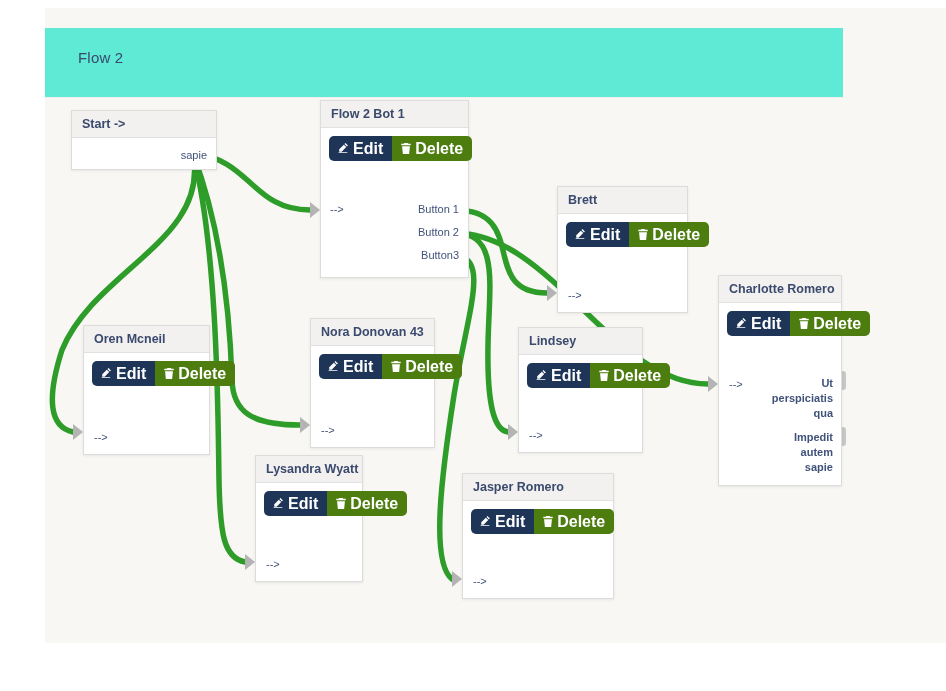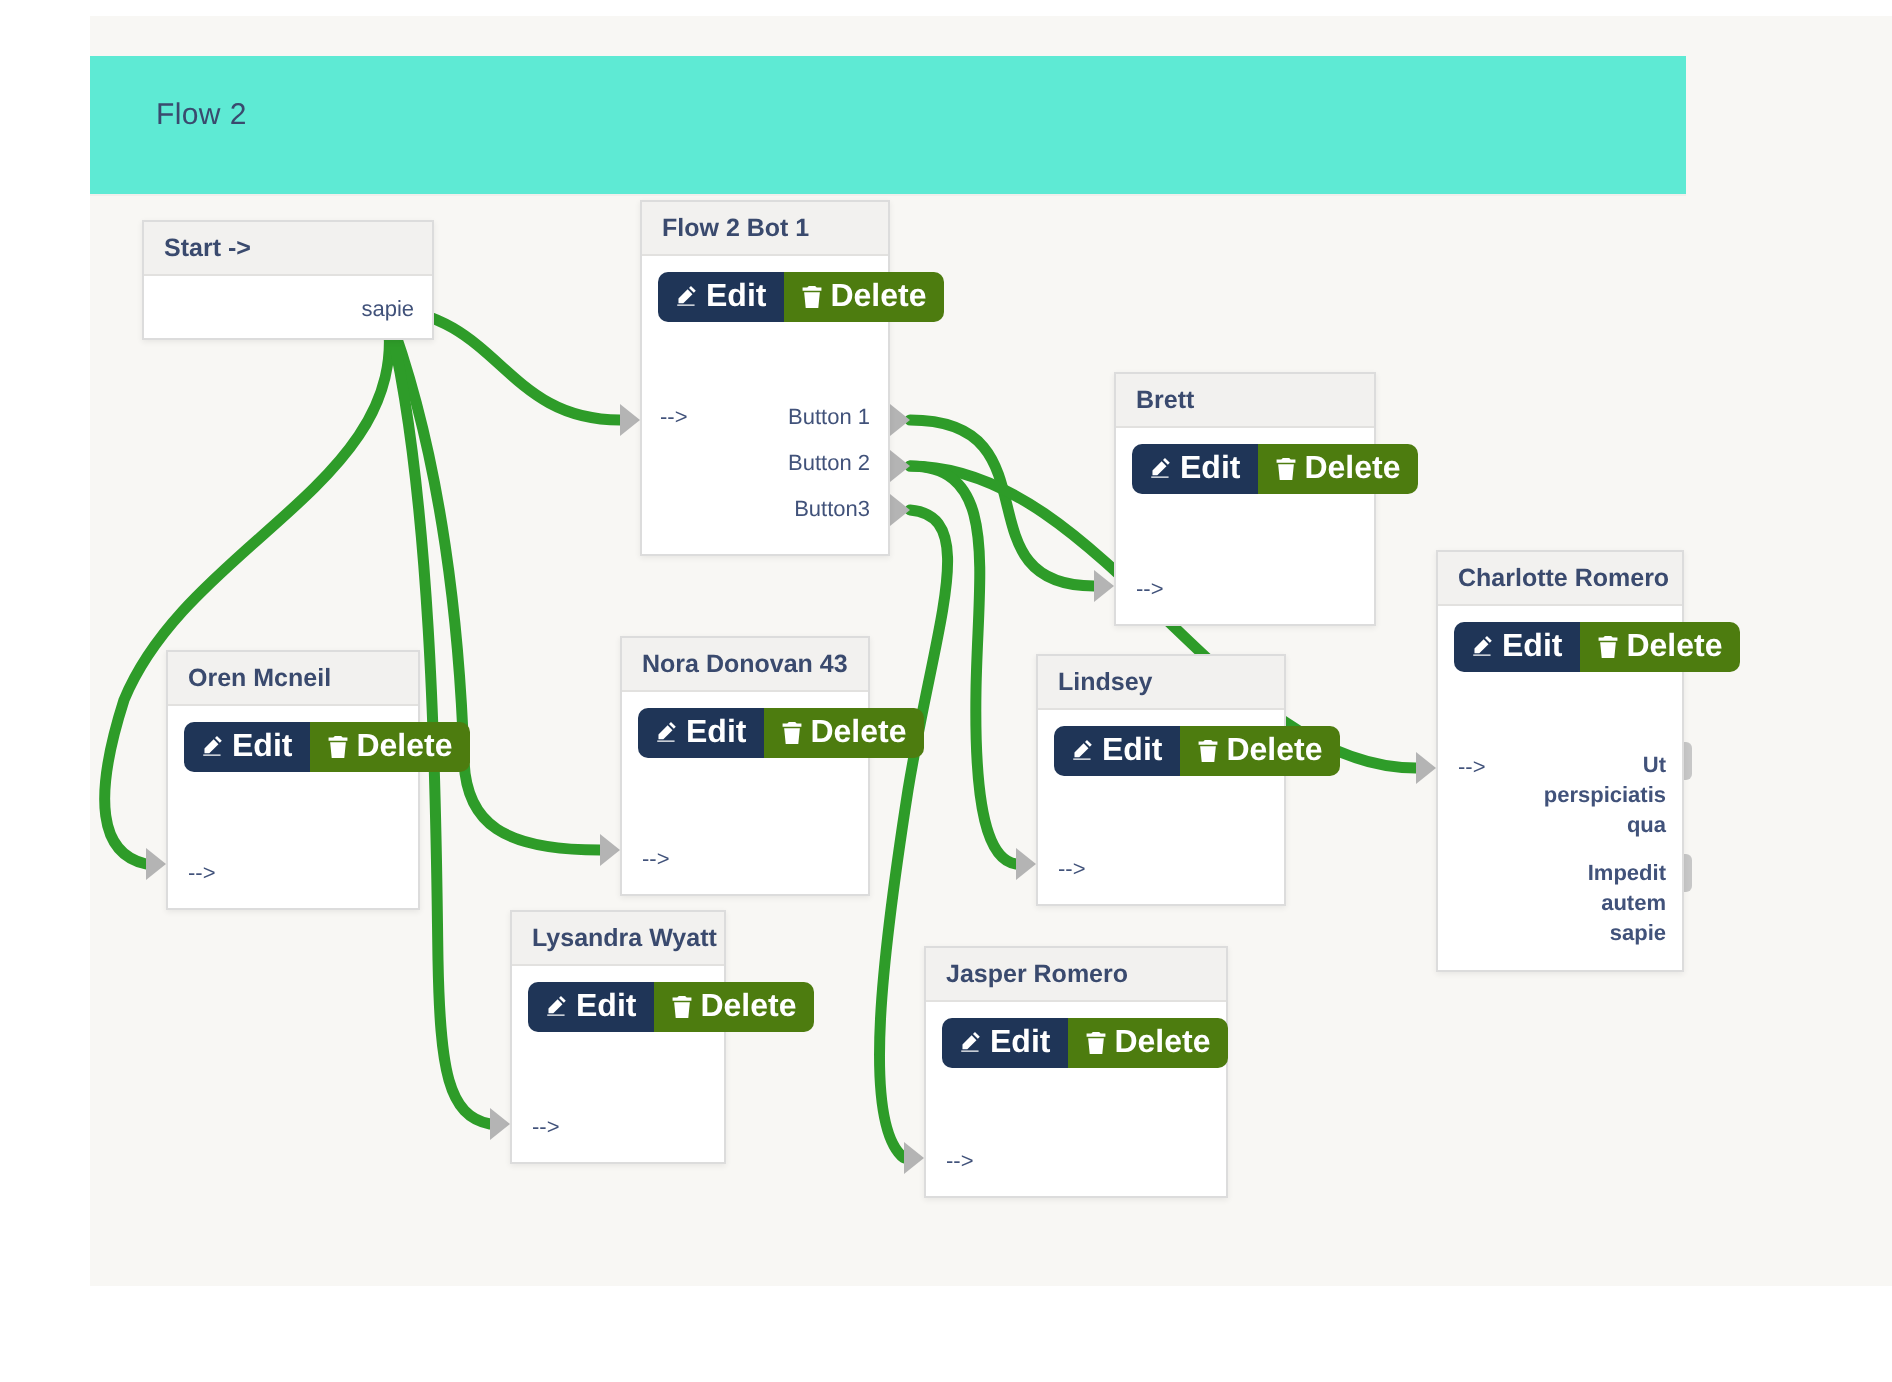--- a/index.html
+++ b/index.html
@@ -64,21 +64,21 @@
     <rect class="stub" x="839" y="427" width="7" height="19" rx="3"></rect>
   </svg>
 
   <div class="node" style="left:71px;top:110px;width:146px;height:60px;">
     <div class="node-header">Start -&gt;</div>
     <div class="startbody">
       <span>sapie</span>
     </div>
   </div>
 
-  <div class="node" style="left:320px;top:100px;width:125px;height:178px;">
+  <div class="node" style="left:320px;top:100px;width:149px;height:178px;">
     <div class="node-header">Flow 2 Bot 1</div>
     <div class="btnrow">
       <div class="btn edit">
         <svg width="11" height="11" viewBox="0 0 16 16">
             <path fill="#fff" d="M12.1 0l-1.6 1.6 3.9 3.9L16 3.9 12.1 0zM9.4 2.7L2 10.1V14h3.9l7.4-7.4-3.9-3.9zM1 15v1h14v-1H1z" transform="scale(0.9)"></path>
           </svg>
         <span>Edit</span>
       </div>
       <div class="btn delete">
         <svg width="10" height="11" viewBox="0 0 12 14">

